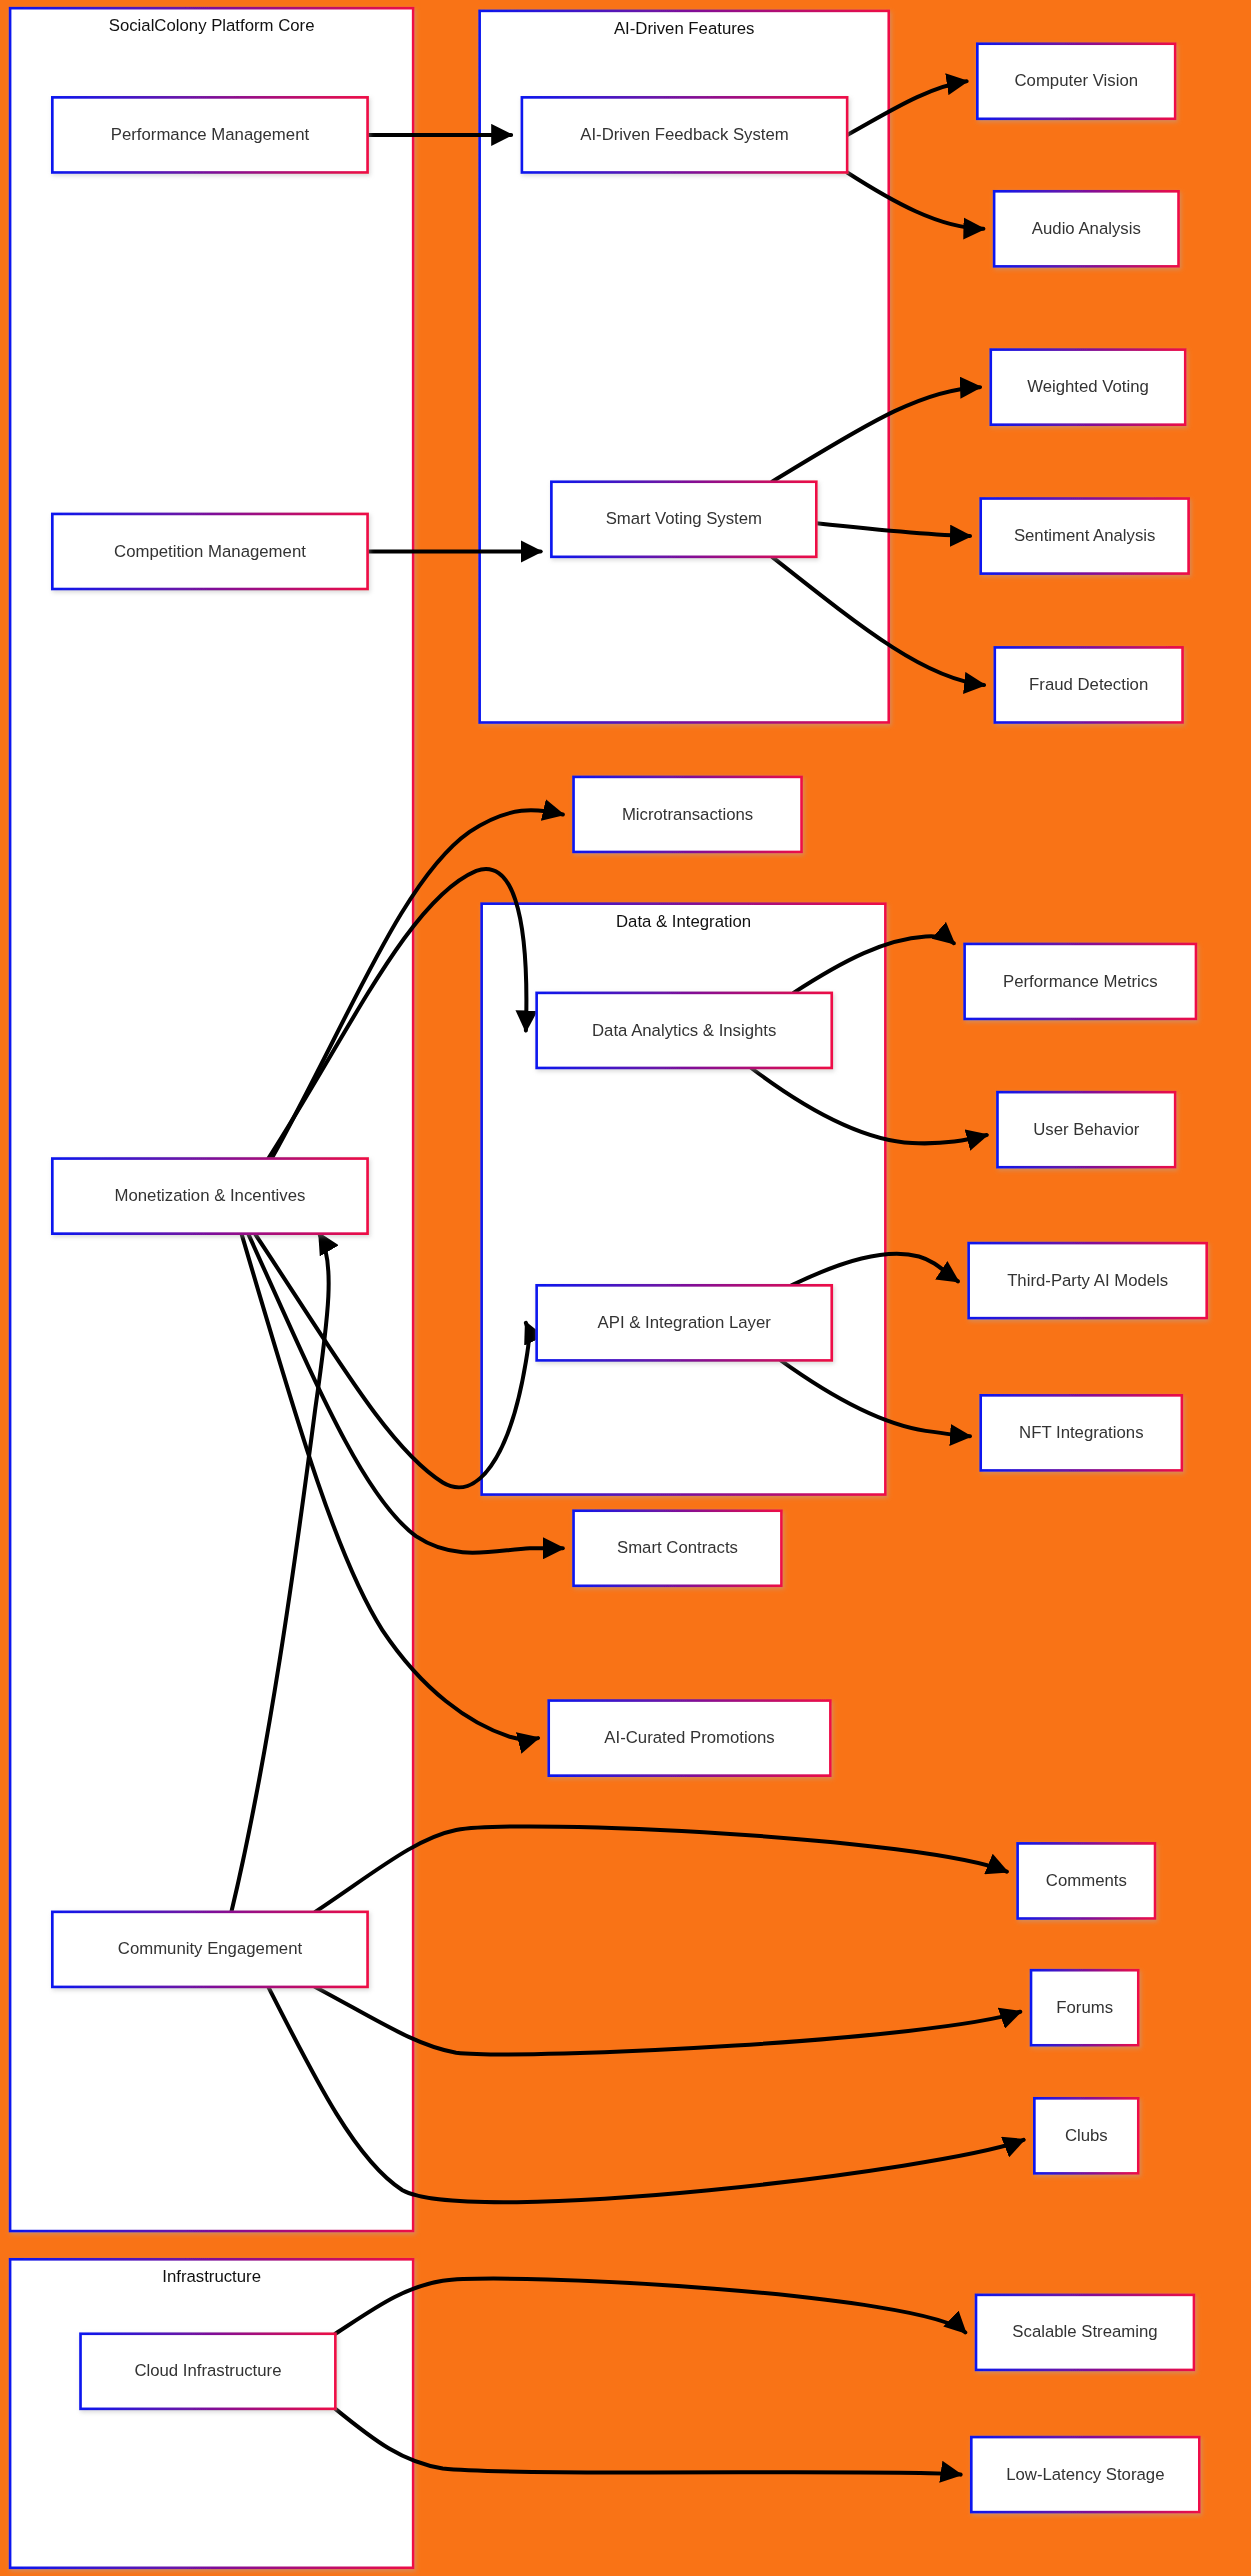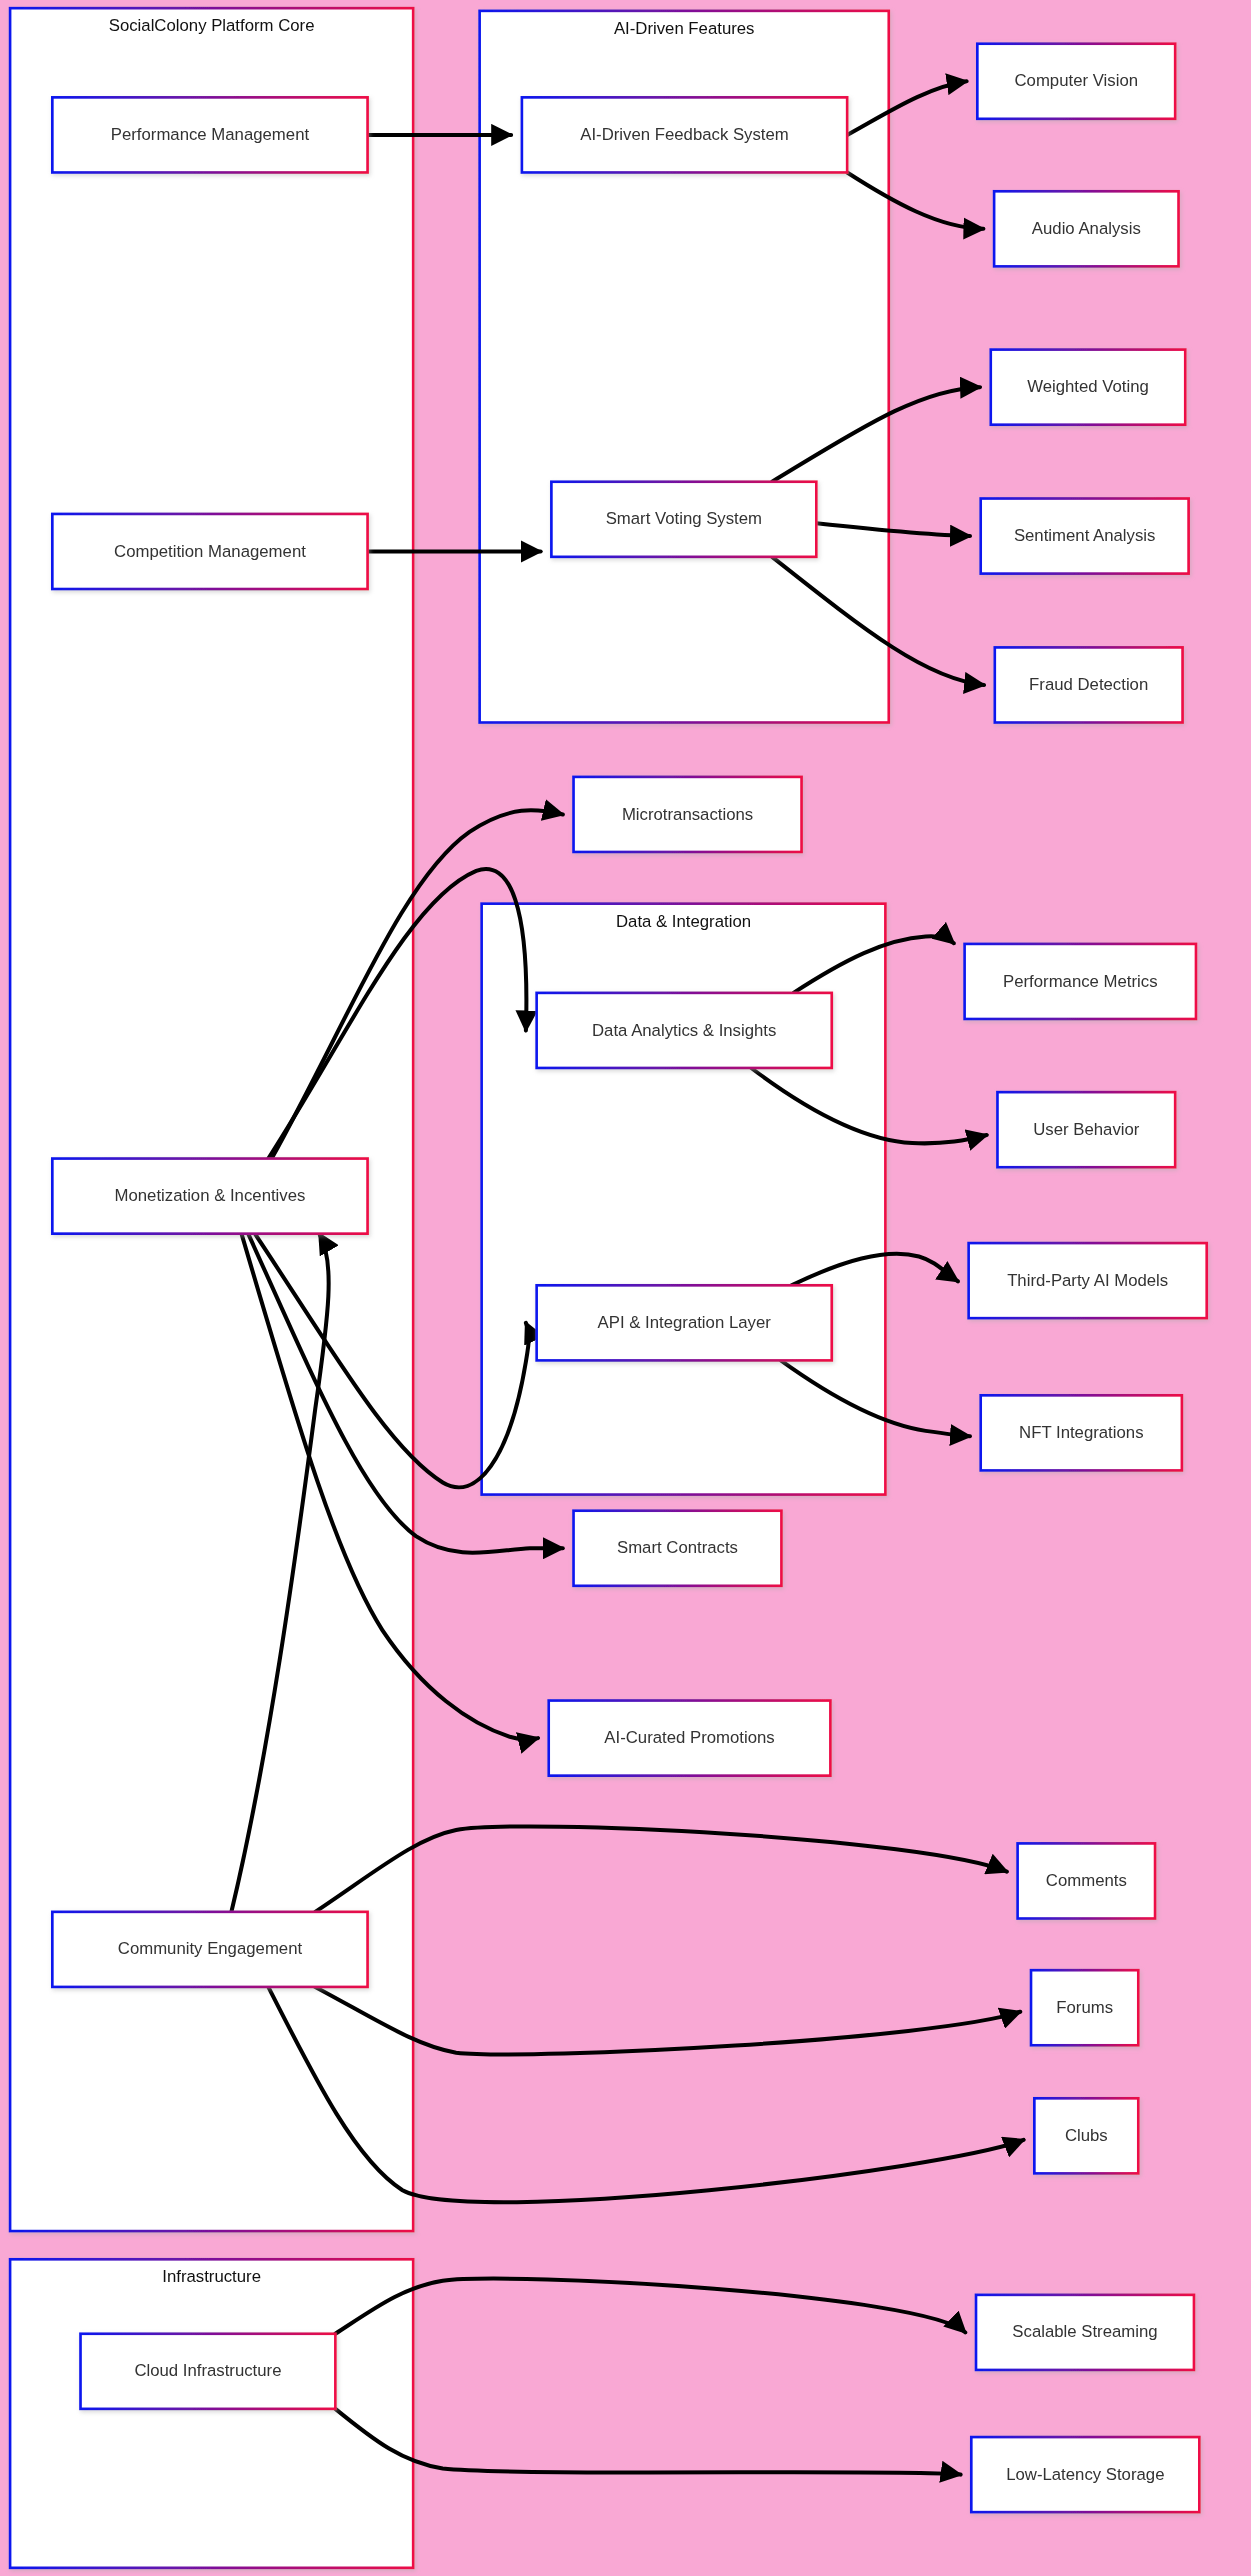--- a/index.html
+++ b/index.html
@@ -1,17 +1,17 @@
 <!DOCTYPE html>
 <html style="font-size:10.7px"><head>
 <meta charset="utf-8">
 <style>
   html,body{margin:0;padding:0;background:#ffffff;}
   body{font-family:"Liberation Sans", sans-serif;}
-  #stage{position:relative;width:1251px;height:2576px;background:#f9a8d4;overflow:hidden;}
+  #stage{position:relative;width:1251px;height:2576px;background:#f97316;overflow:hidden;}
   #canvas{position:absolute;inset:0;width:1251px;height:2576px;}
   .node-label{
     fill:#333333;
     font-family:"Liberation Sans", sans-serif;
     font-size:25px;
     text-anchor:middle;
     dominant-baseline:middle;
   }
   .cluster-label{
     fill:#111111;

